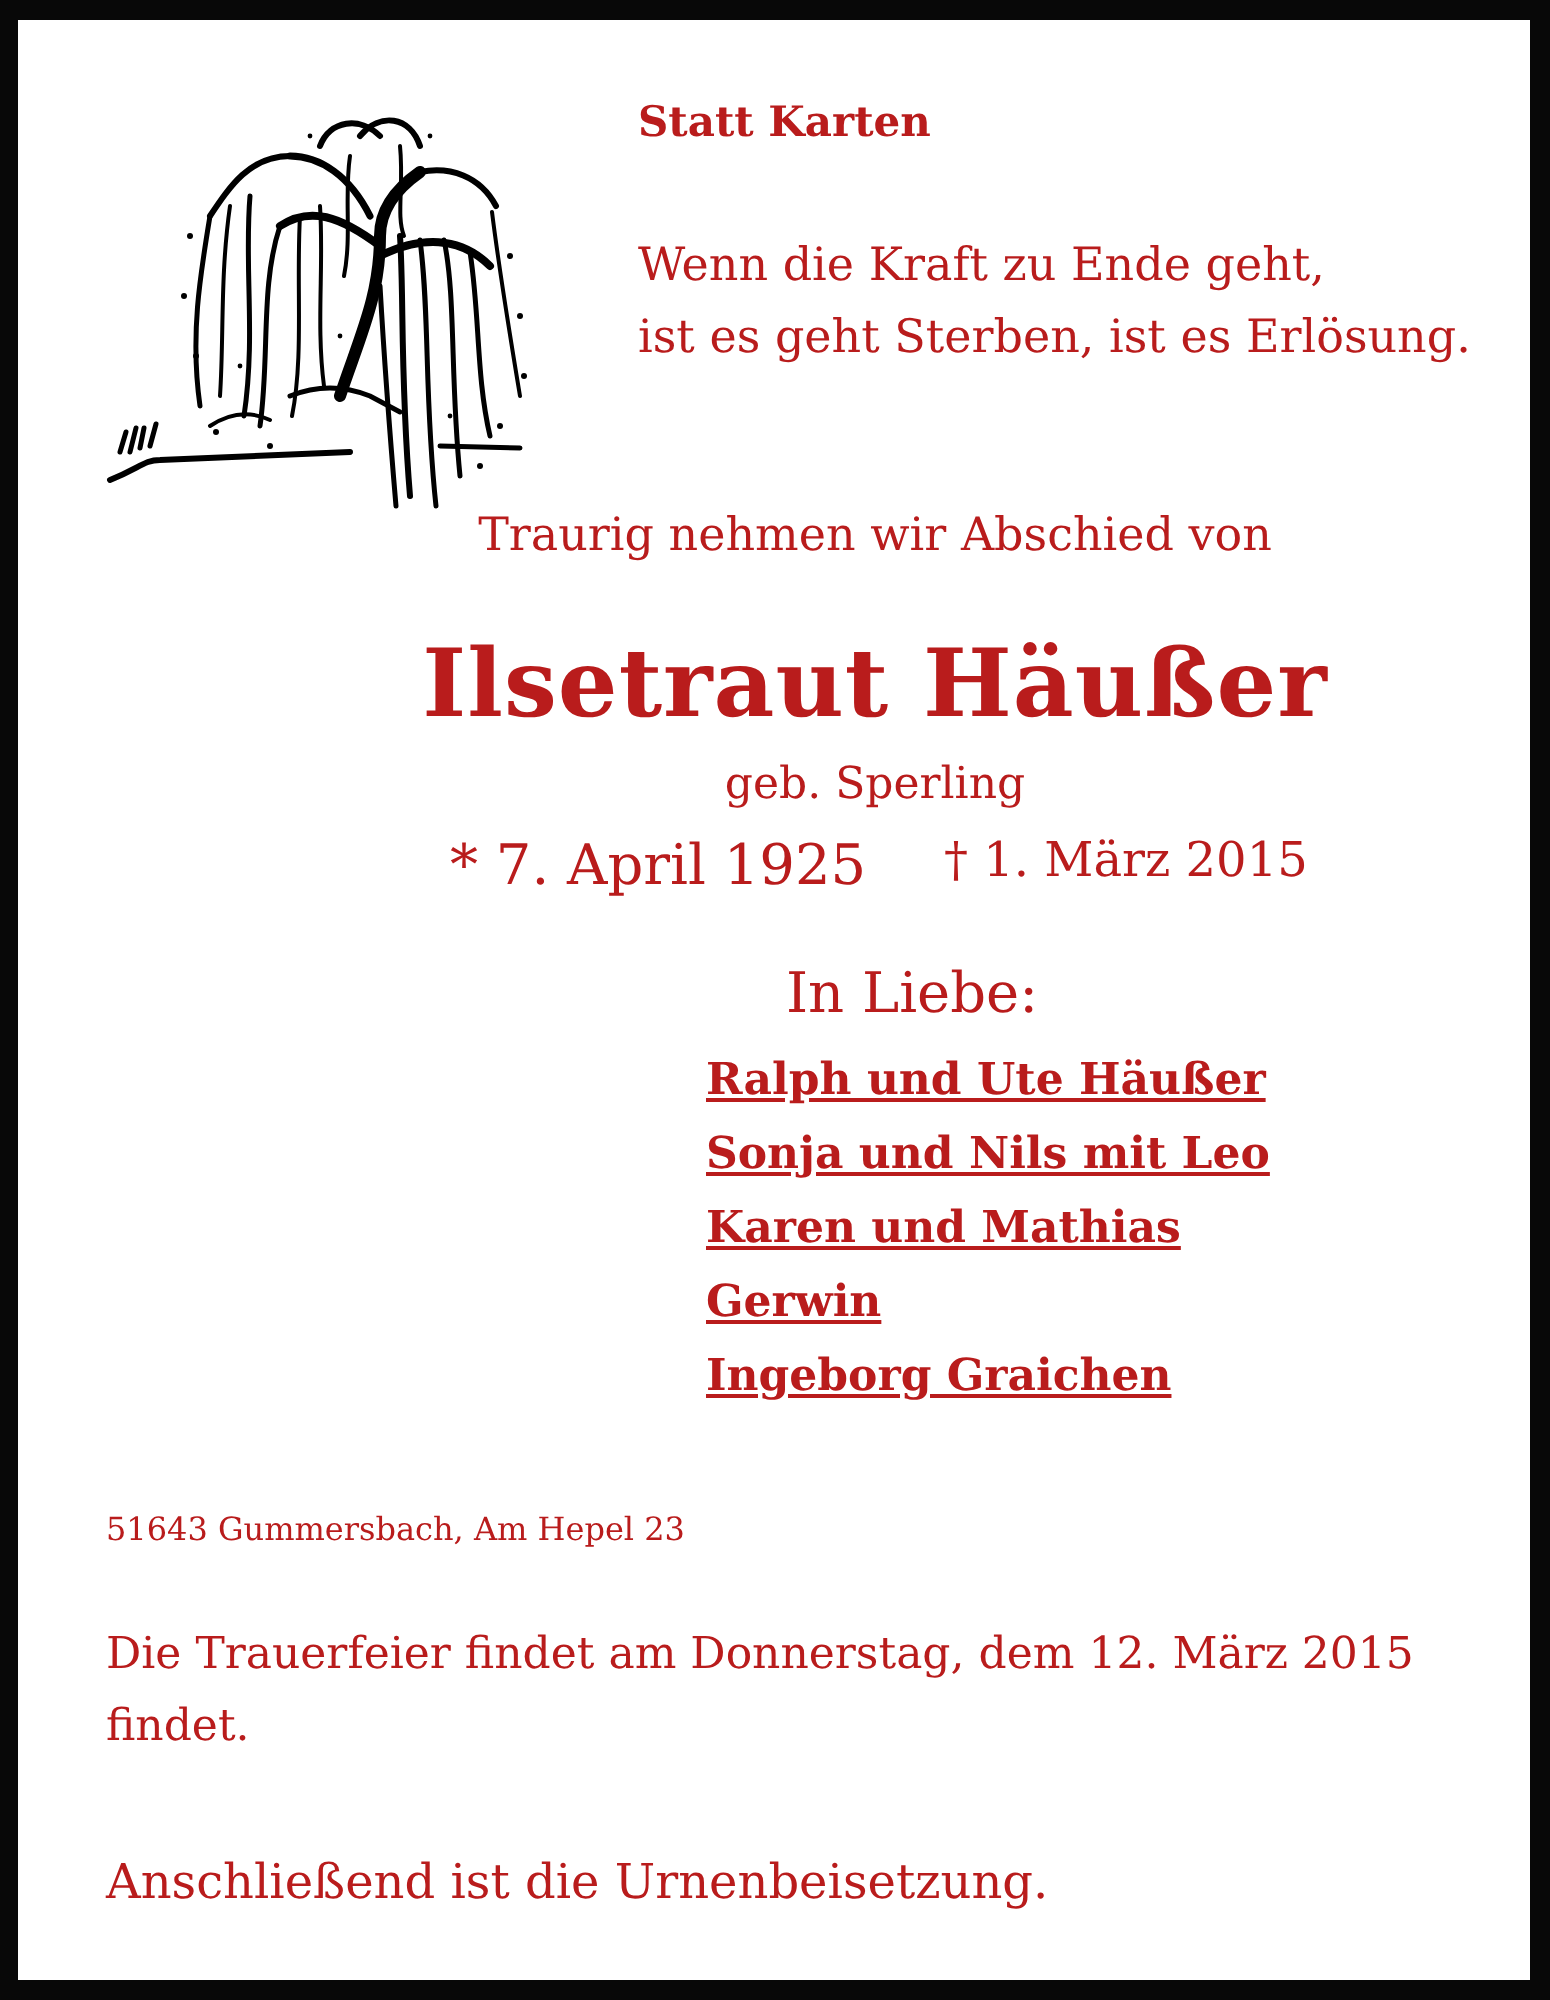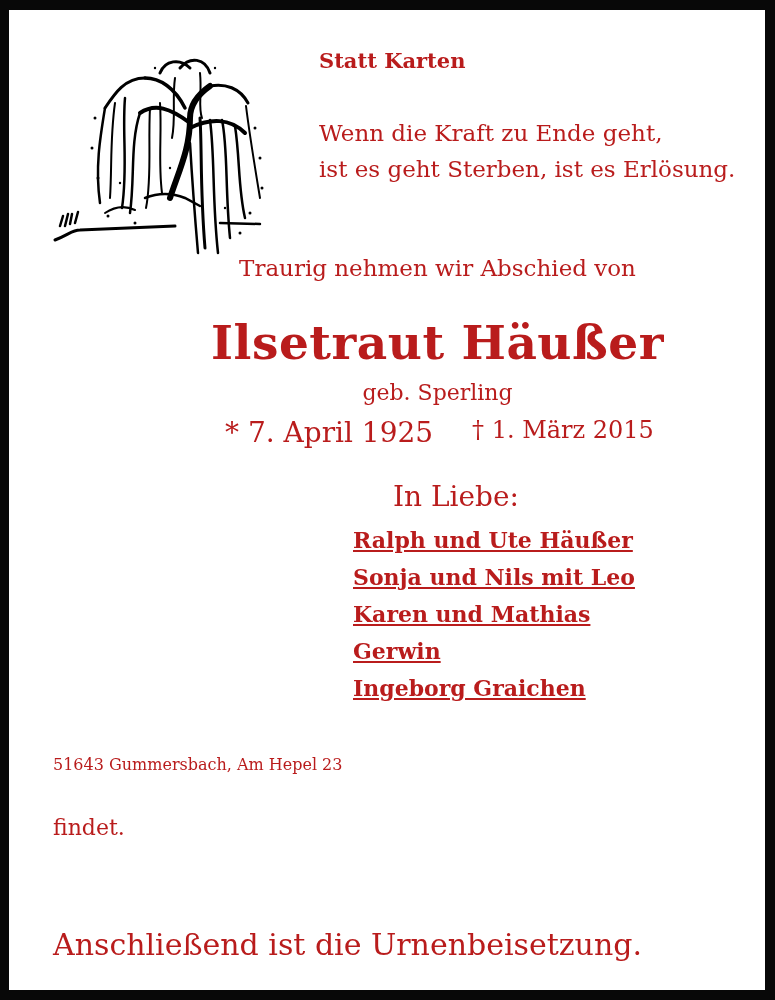--- a/index.html
+++ b/index.html
@@ -16,21 +16,21 @@
   .poem { left: 319px; top: 115px; font-size: 23px; line-height: 36px; }
   .intro { left: 0; width: 875px; text-align: center; top: 255px; font-size: 23px; }
   .name { left: 0; width: 875px; text-align: center; top: 315px; font-size: 47px; font-weight: bold; letter-spacing: 0.5px; }
   .birthname { left: 0; width: 875px; text-align: center; top: 380px; font-size: 22px; }
   .born { left: 225px; top: 416px; font-size: 28px; }
   .died { left: 472px; top: 416px; font-size: 24px; }
   .love { left: 353px; top: 480px; font-size: 28px; margin-left: 40px; }
   .mourners { left: 353px; top: 522px; font-size: 22px; font-weight: bold; line-height: 37px; text-decoration: underline; }
   .address { left: 53px; top: 755px; font-size: 16px; }
   .ceremony { left: 53px; top: 810px; font-size: 22px; line-height: 36px; width: 680px; white-space: normal; }
-  .urn { left: 53px; top: 927px; font-size: 30px; }
+  .urn { left: 53px; top: 927px; font-size: 24px; }
 </style>
 </head>
 <body>
 
 <div class="frame">
 </div>
 
 <svg class="tree" viewBox="0 0 220 210">
   <g fill="none" stroke="#000" stroke-linecap="round">
 
@@ -105,16 +105,17 @@
   <div>Ralph und Ute Häußer</div>
   <div>Sonja und Nils mit Leo</div>
   <div>Karen und Mathias</div>
   <div>Gerwin</div>
   <div>Ingeborg Graichen</div>
 </div>
 
 <div class="abs serif address">51643 Gummersbach, Am Hepel 23</div>
 
 <div class="abs serif ceremony">
+  <div>Die Trauerfeier findet am Donnerstag, dem 12. März 2015</div>
   <div>findet.</div>
 </div>
 
 <div class="abs serif urn">Anschließend ist die Urnenbeisetzung.</div>
 
 </body></html>

